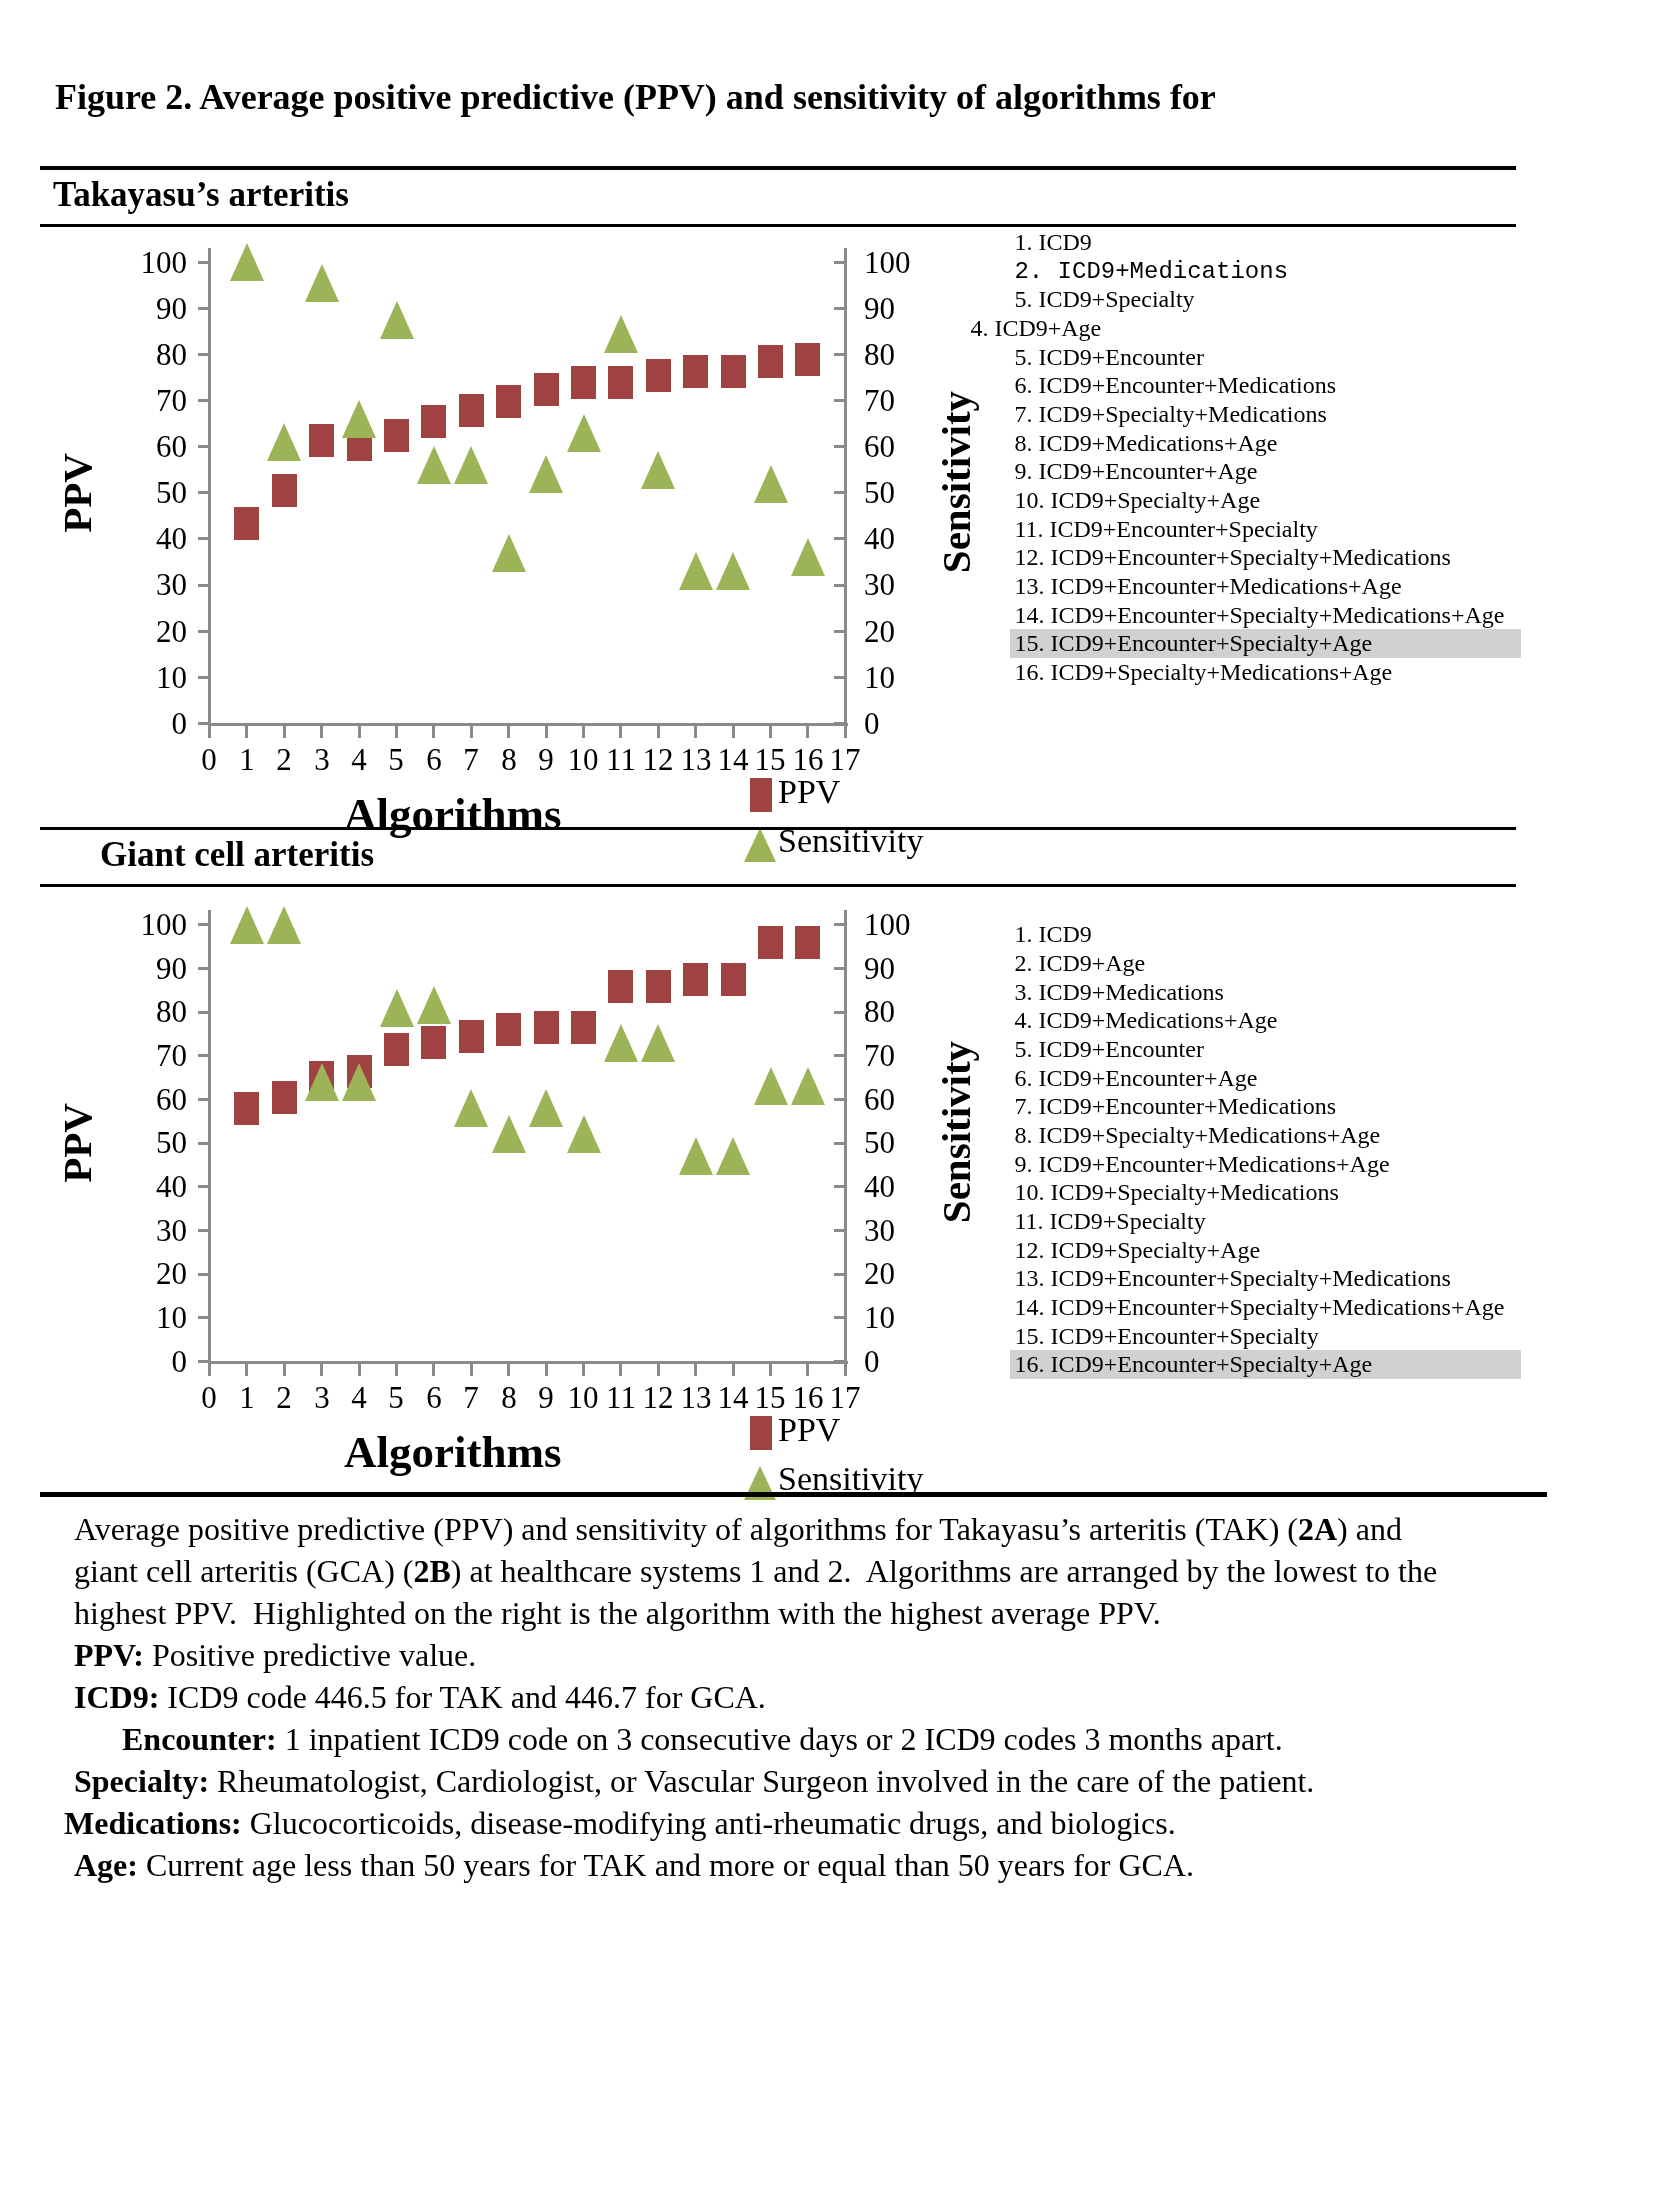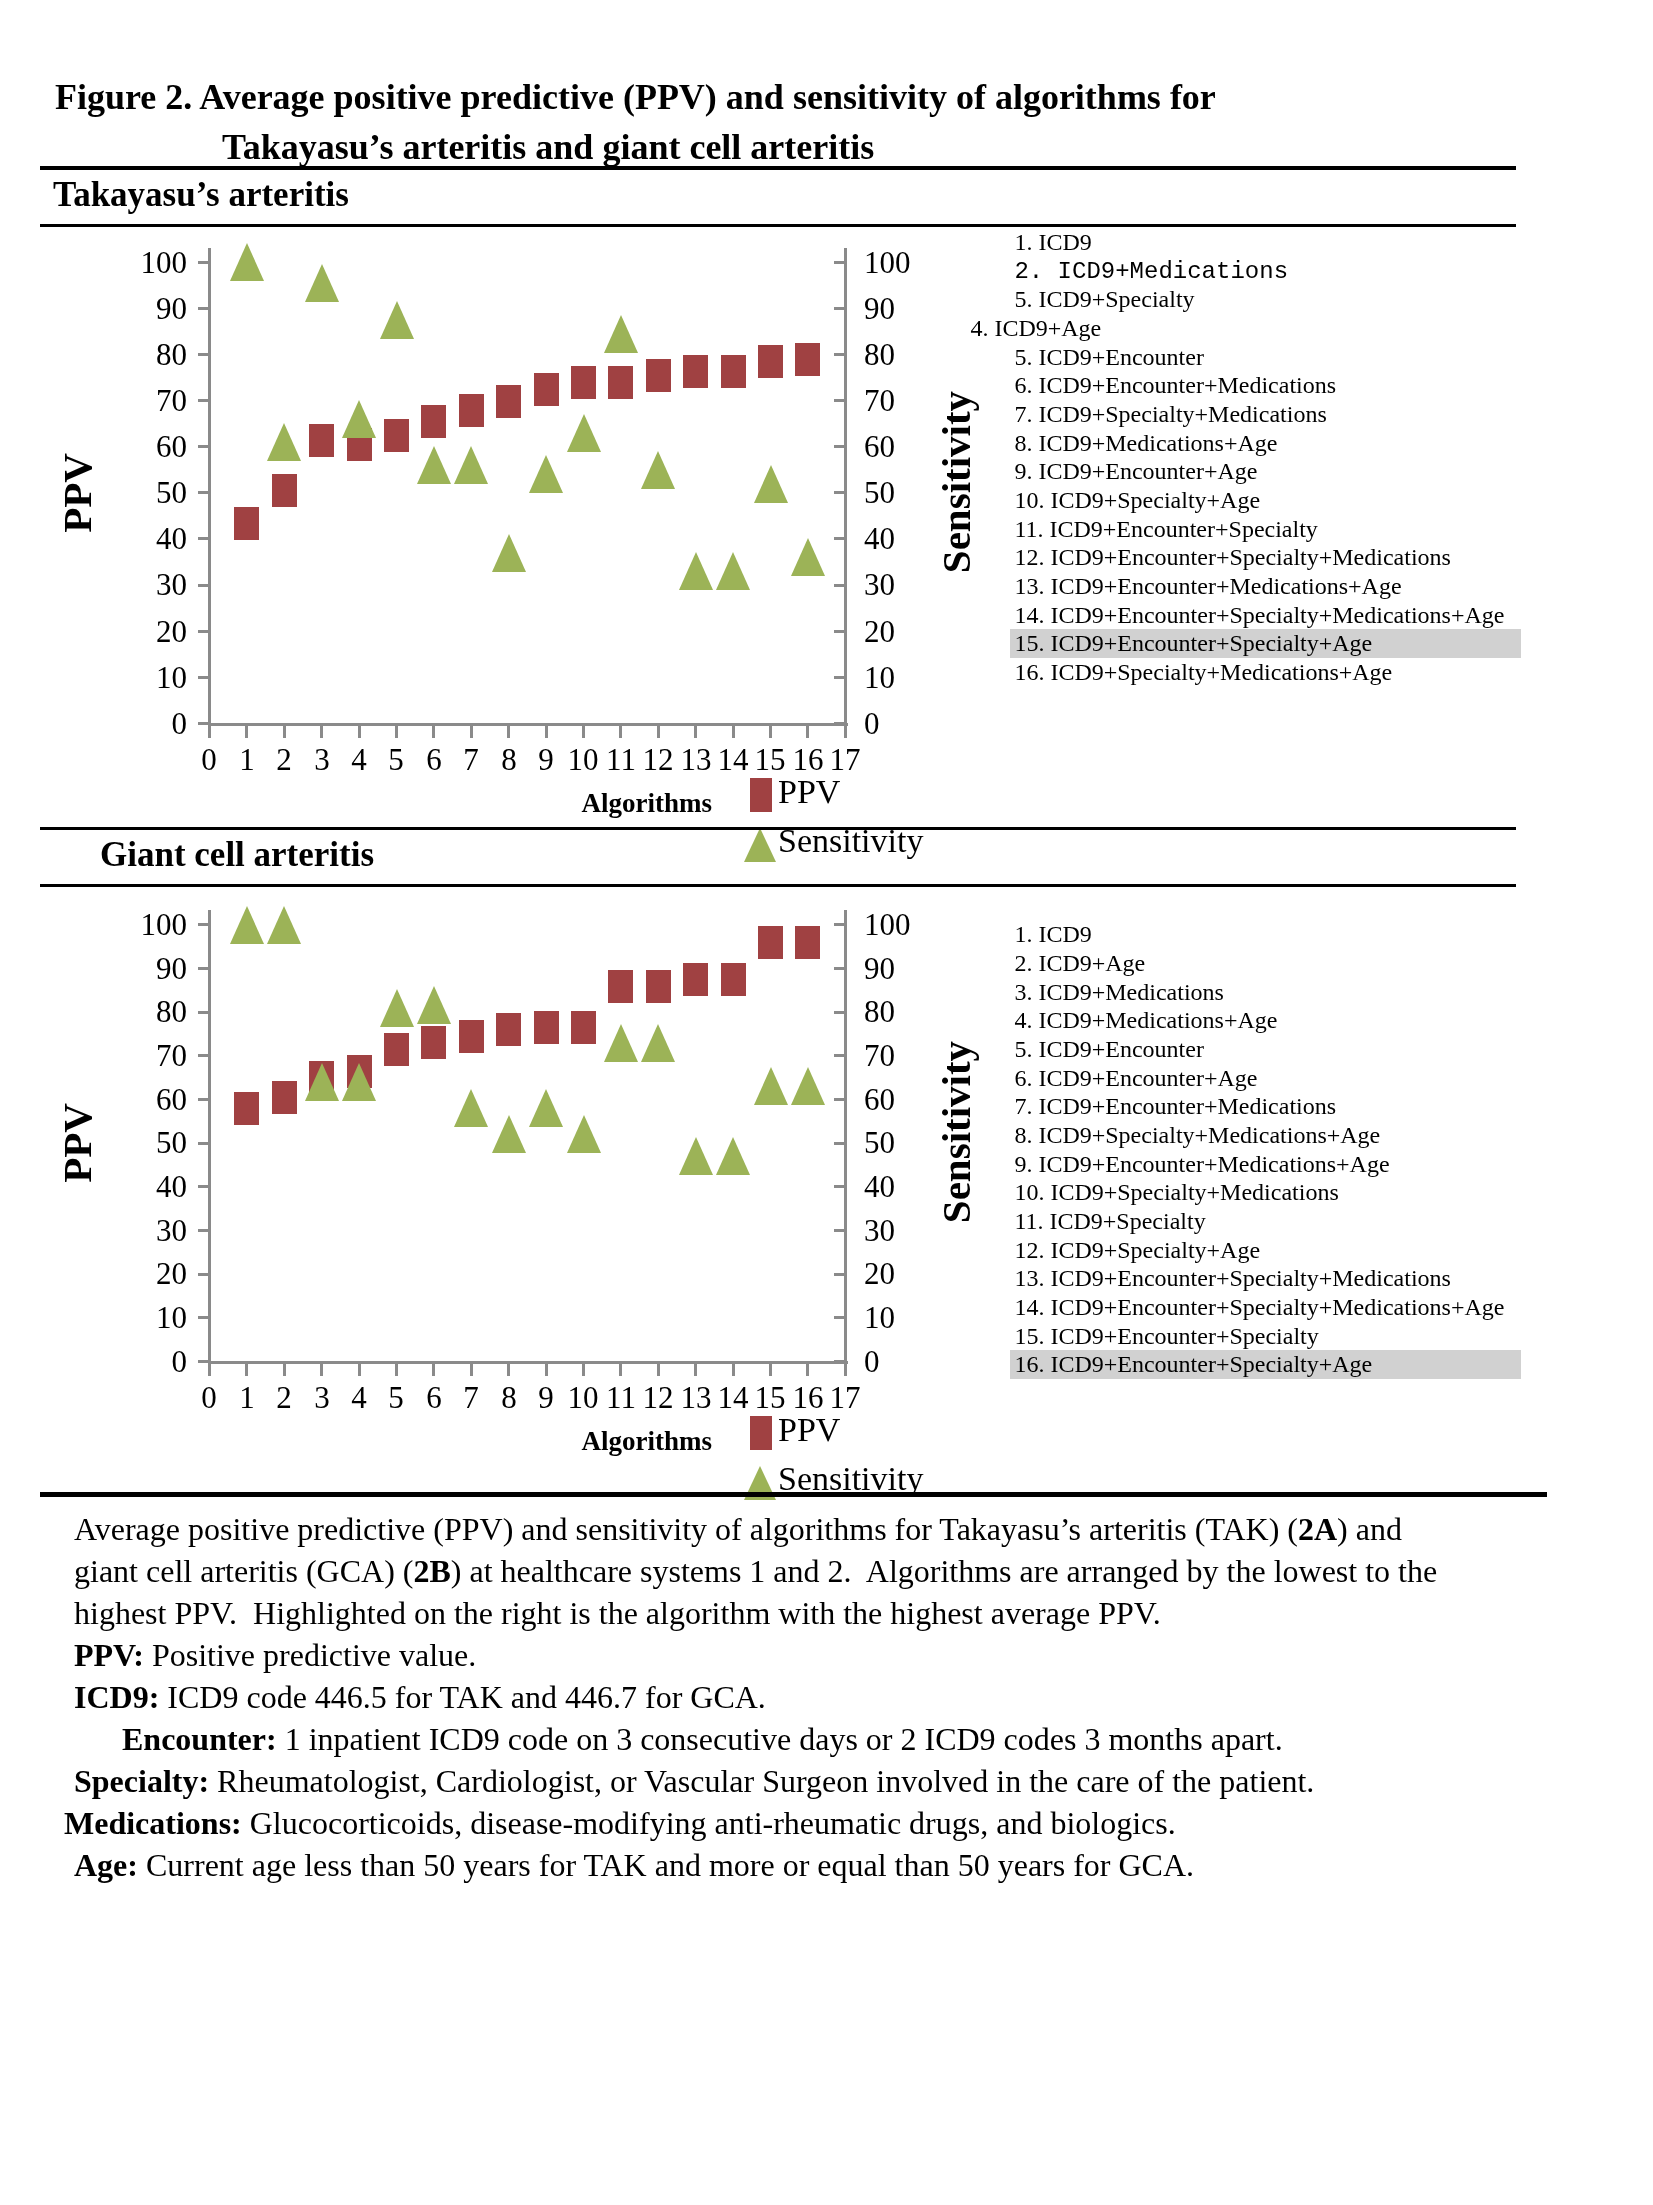--- a/index.html
+++ b/index.html
@@ -9,32 +9,31 @@
   .rule{position:absolute;background:#000;}
   .title-line{position:absolute;font-weight:bold;font-size:36px;white-space:nowrap;}
   .section-heading{position:absolute;font-weight:bold;font-size:35px;white-space:nowrap;}
   .tick{position:absolute;background:#8a8a8a;}
   .axis{position:absolute;background:#8a8a8a;}
   .ylab{position:absolute;font-size:31px;line-height:35px;}
   .xlab{position:absolute;font-size:31px;line-height:35px;text-align:center;}
   .marker-sq{position:absolute;}
   .marker-tri{position:absolute;width:0;height:0;}
   .axis-title{position:absolute;font-weight:bold;font-size:41px;white-space:nowrap;}
-  .xaxis-title{position:absolute;font-weight:bold;font-size:27px;text-align:right;}
+  .xaxis-title{position:absolute;font-weight:bold;font-size:45px;text-align:left;}
   .legend-label{position:absolute;font-size:34px;white-space:nowrap;}
   .list-item{position:absolute;font-size:24px;line-height:29px;white-space:nowrap;
              width:507px;padding-left:4.4px;}
   .caption-line{position:absolute;font-size:32px;line-height:42px;white-space:pre-wrap;width:1478px;}
 </style>
 </head>
 <body>
 
 <div id="stage">
   <div class="title-line" style="left:55px;top:76px;">Figure 2. Average positive predictive (PPV) and sensitivity of algorithms for</div>
-  <div class="title-line" style="left:222px;top:126px;">Takayasu’s arteritis and giant cell arteritis</div>
   <div class="rule" style="left:40px;top:166px;width:1476px;height:3.7px;"></div>
 
   <div class="section-heading" style="left:53px;top:175px;">Takayasu’s arteritis</div>
   <div class="rule" style="left:40px;top:224px;width:1476px;height:2.9px;"></div>
 
   <div id="chart-tak">
       <div class="axis" style="left: 208px; top: 248px; width: 2.9px; height: 476px; background: rgb(138, 138, 138);"></div>
       <div class="axis" style="left: 844px; top: 248px; width: 2.9px; height: 476px; background: rgb(138, 138, 138);"></div>
       <div class="axis" style="left: 208px; top: 723px; width: 640px; height: 2.9px; background: rgb(138, 138, 138);"></div>
       <div class="tick" style="left: 198px; top: 722px; width: 10.3px; height: 2.9px;"></div>

